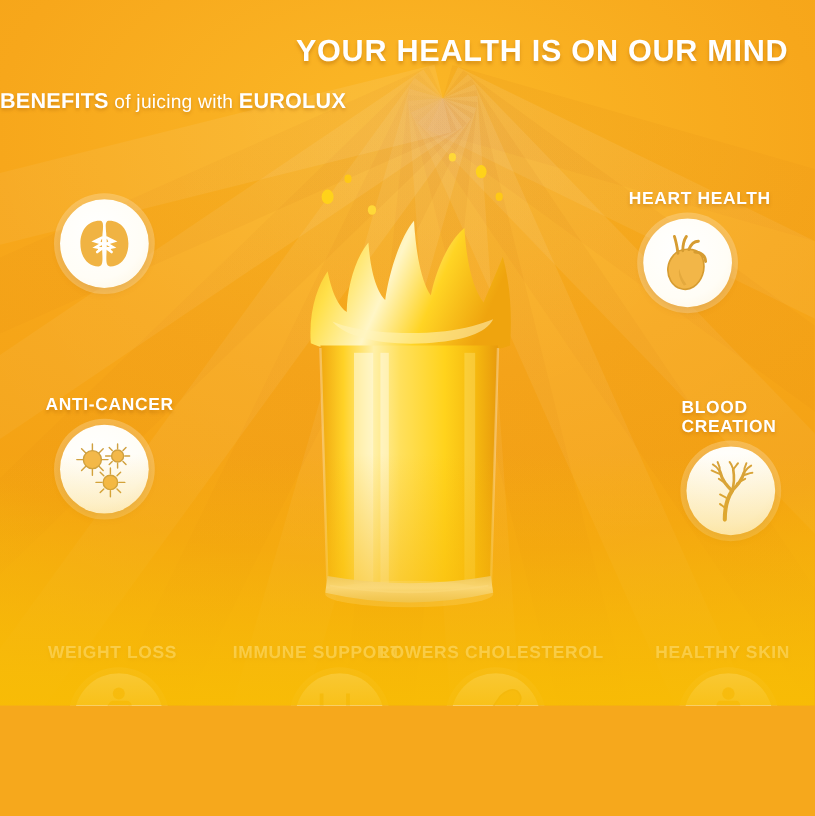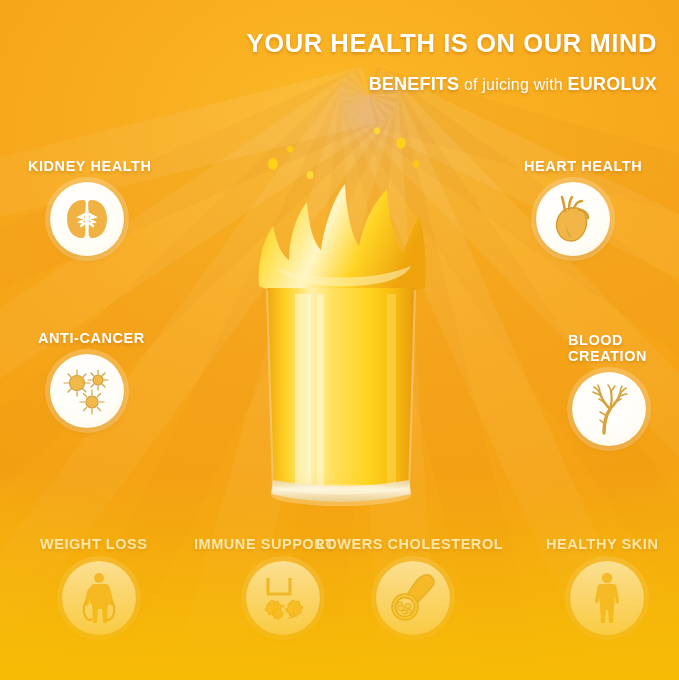--- a/index.html
+++ b/index.html
@@ -2,21 +2,21 @@
 <html><head>
 <meta charset="utf-8">
 <style>
   html,body{margin:0;padding:0;}
   body{
     width:679px;height:680px;overflow:hidden;
     font-family:"Liberation Sans",sans-serif;
     background:#F6A81C;
   }
   #poster{
-    position:relative;width:679px;height:680px;overflow:hidden;
+    position:relative;width:679px;height:588px;overflow:hidden;
     background:
       radial-gradient(ellipse 120% 85% at 50% 18%, #FBB827 0%, #F7A71B 42%, #F4A213 72%, #F5B40C 100%);
   }
   
   .rays{position:absolute;inset:0;pointer-events:none;}
   .ray{
     position:absolute;left:50%;top:14%;
     width:58px;height:1000px;
     background:linear-gradient(to bottom, rgba(255,255,255,.085), rgba(255,255,255,.02) 70%, rgba(255,255,255,0));
     transform-origin:50% 0%;
@@ -29,21 +29,21 @@
   }
 
   
   .headline{
     position:absolute;top:29px;left:0;right:22px;text-align:right;
     color:#fff;font-weight:bold;font-size:25.5px;letter-spacing:.6px;
     text-shadow:0 2px 3px rgba(150,80,0,.33);
     white-space:nowrap;
   }
   .subline{
-    position:absolute;top:74px;left:0;right:22px;text-align:right;
+    position:absolute;top:74px;left:0;right:22px;
     color:#fff;font-size:17px;letter-spacing:.2px;
     text-shadow:0 2px 3px rgba(150,80,0,.33);
     white-space:nowrap;
   }
   .subline b{font-weight:bold;font-size:18px;}
   .subline i{font-style:normal;font-weight:normal;font-size:16px;}
 
   
   .benefit{position:absolute;}
   .benefit .blabel{
@@ -169,21 +169,20 @@
       <path fill="none" stroke="#FFFFFF" stroke-opacity=".55" stroke-width="1.6" d="M20,370 Q86,381 152,370"></path>
     </svg>
   </div>
 
   <div class="headline">YOUR HEALTH IS ON OUR MIND</div>
   <div class="subline">
     <b>BENEFITS</b><i> of juicing with </i><b>EUROLUX</b>
   </div>
 
   <div class="benefit" id="b-kidney">
-    <div class="blabel">KIDNEY HEALTH</div>
     <div class="circle">
       <svg width="52" height="50" viewBox="0 0 52 50">
         <path fill="#F0B343" d="M22,6 C12,6 6,14 6,25 C6,36 12,44 21,44 C26,44 24,36 24,25 C24,14 27,6 22,6 Z"></path>
         <path fill="#F0B343" d="M30,6 C40,6 46,14 46,25 C46,36 40,44 31,44 C26,44 28,36 28,25 C28,14 25,6 30,6 Z"></path>
         <path fill="#FFFFFF" d="M24,20 l-6,3 l6,2 l-5,3 l5,1 l-4,3 M28,20 l6,3 l-6,2 l5,3 l-5,1 l4,3" stroke="#FFFFFF" stroke-width="2.2" stroke-linecap="round"></path>
       </svg>
     </div>
   </div>
 
   <div class="benefit" id="b-anticancer">

